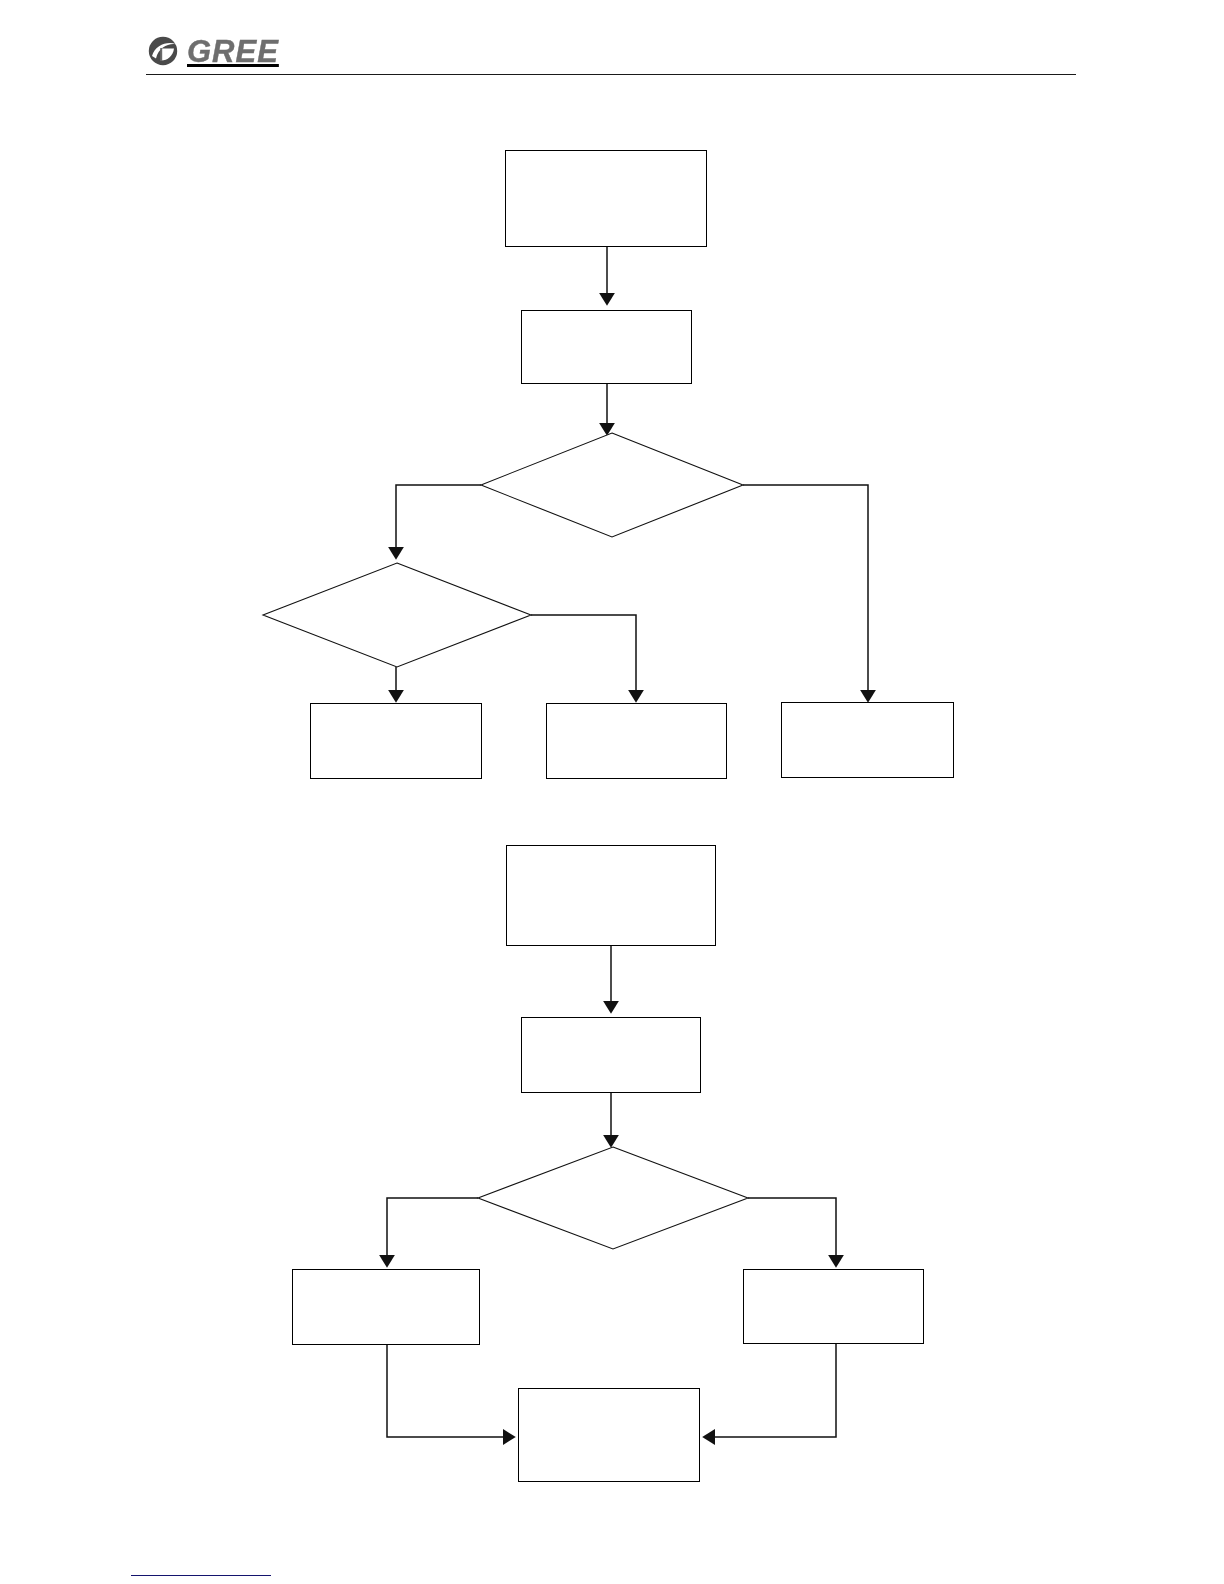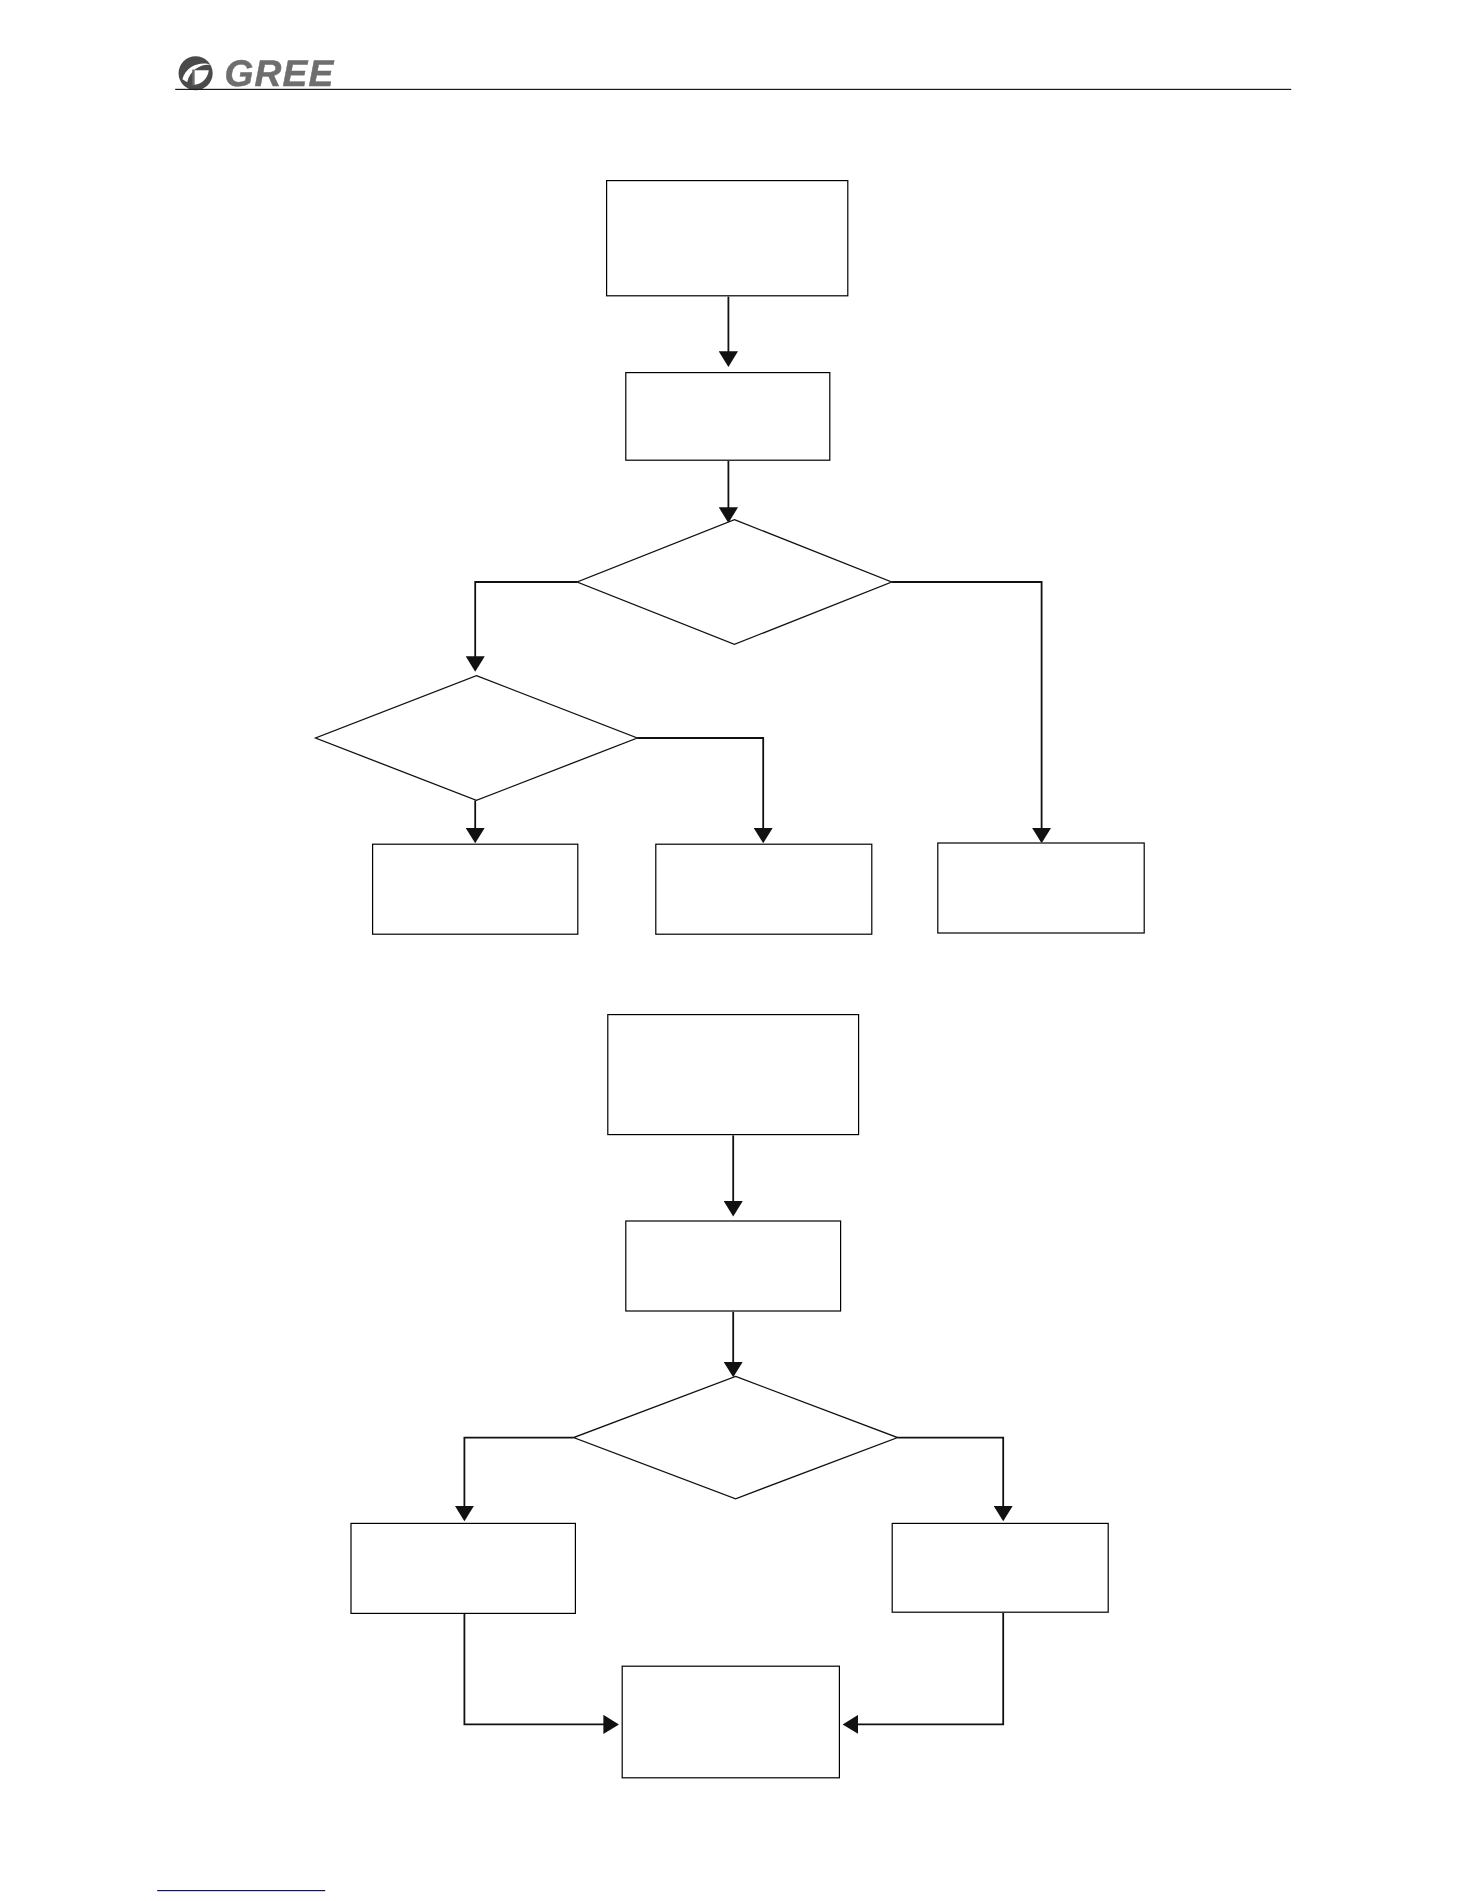--- a/index.html
+++ b/index.html
@@ -5,21 +5,21 @@
   html,body{margin:0;padding:0;background:#ffffff;}
   body{
     width:1224px;height:1584px;
     font-family:"Liberation Sans", sans-serif;
     position:relative;overflow:hidden;
   }
   #page{position:relative;width:1224px;height:1584px;background:#fff;}
 
   
   .header{position:absolute;left:0;top:0;width:1224px;height:90px;}
-  .logo{position:absolute;left:148px;top:46px;display:flex;height:34px;}
+  .logo{position:absolute;left:148px;top:34px;display:flex;align-items:center;height:34px;text-decoration:underline;}
   .logo-mark{position:relative;width:30px;height:30px;flex:0 0 auto;}
   .logo-word{
     font-family:"Liberation Sans", sans-serif;
     font-style:italic;font-weight:bold;
     font-size:31px;letter-spacing:1px;
     color:#6e6e6e;margin-left:9px;line-height:1;
     -webkit-text-stroke:0.4px #6e6e6e;
   }
   .header-rule{position:absolute;left:146px;top:74px;width:930px;height:0;border-top:1.6px solid #1a1a1a;}
 

